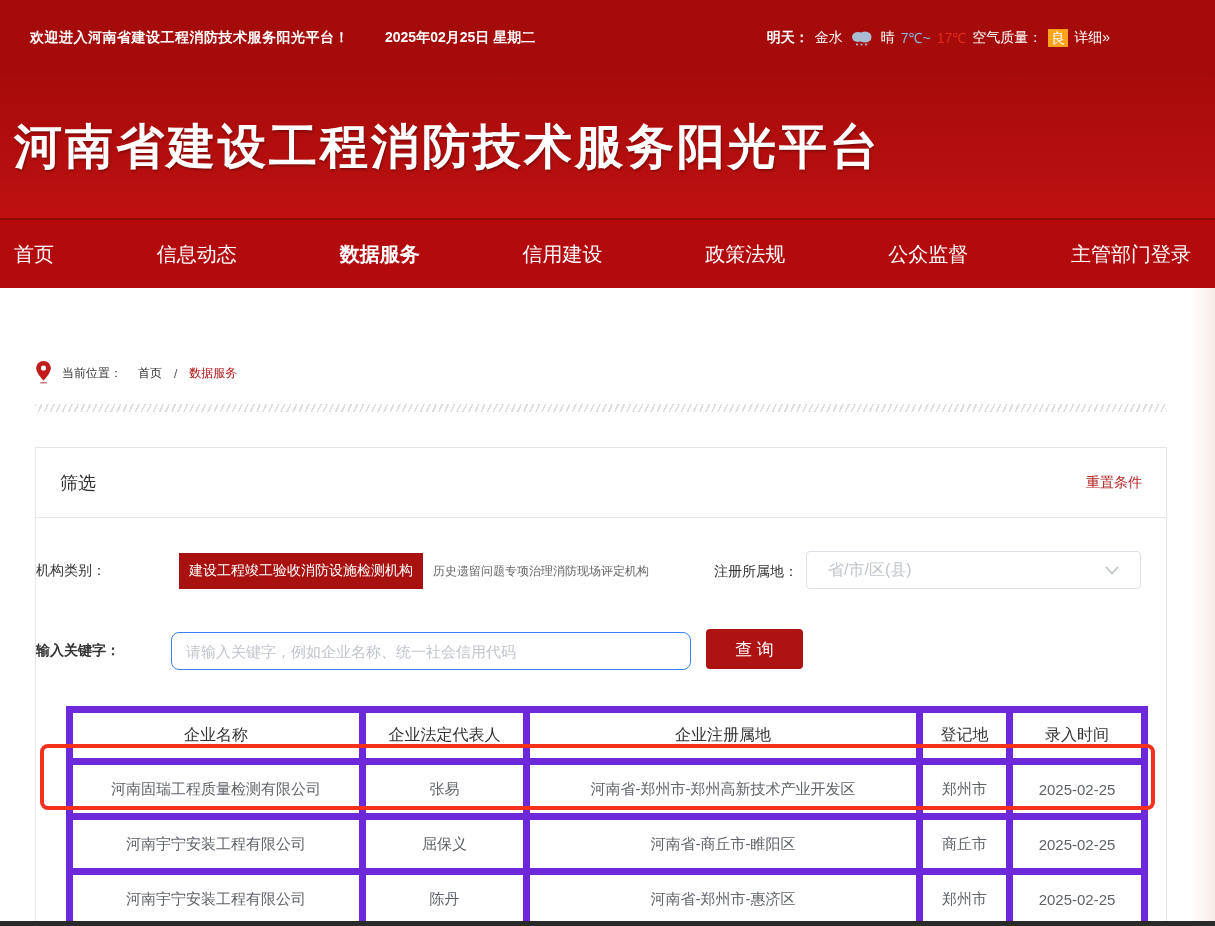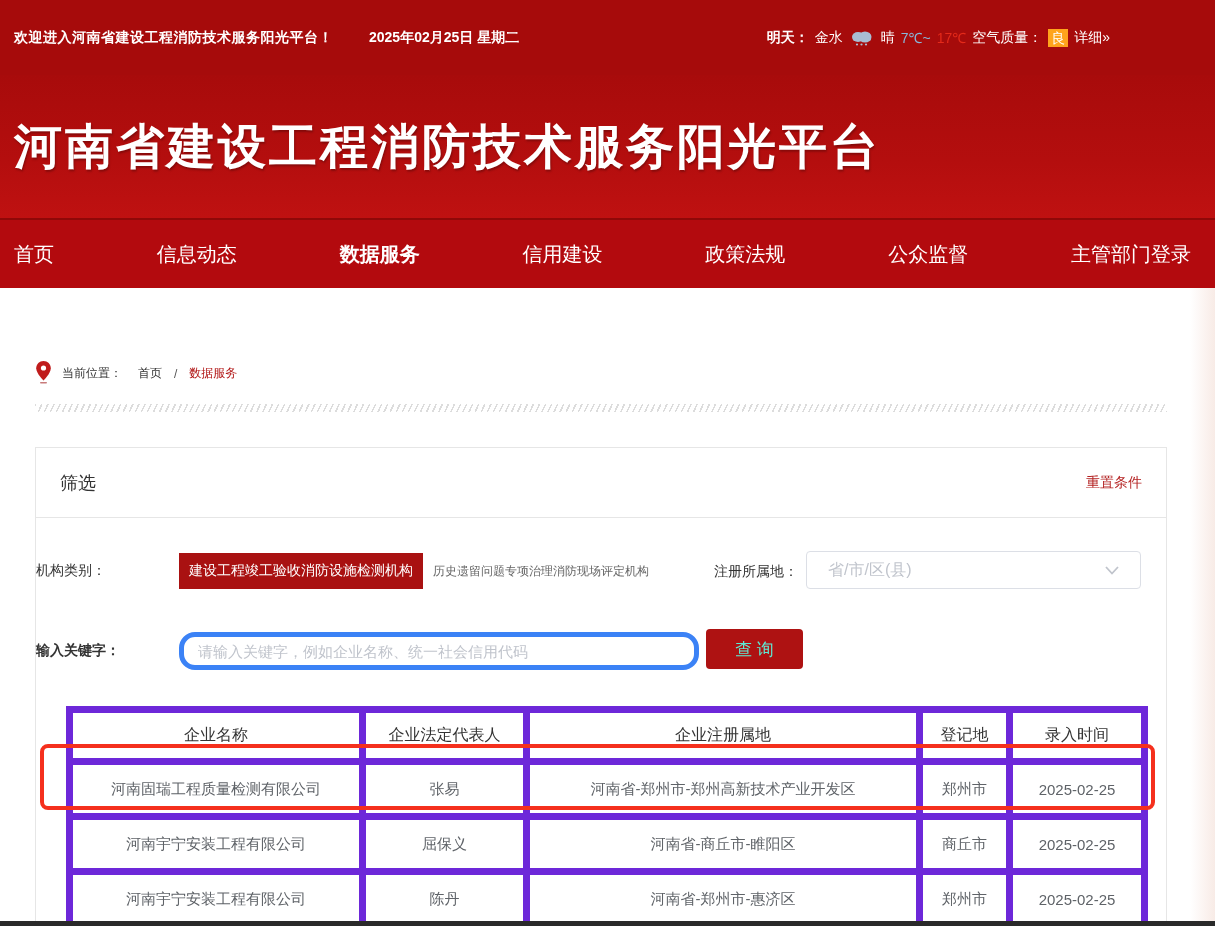--- a/index.html
+++ b/index.html
@@ -8,21 +8,21 @@
     position:relative;
     font-family:"Liberation Sans", sans-serif;
     background:#ffffff;
     color:#333;
   }
 
   
   .topbar {
     height:75px; background:#a60b0b; color:#fff;
     display:flex; align-items:center;
-    padding-left:14px; font-size:14px;
+    padding-left:30px; font-size:14px;
   }
   .topbar .welcome { font-weight:bold; letter-spacing:0.5px; }
   .topbar .date { margin-left:36px; font-weight:bold; }
   .weather { margin-left:auto; margin-right:105px; display:flex; align-items:center; gap:6px; }
   .weather .lbl-bold { font-weight:bold; }
   .cloud-ico { display:inline-block; width:26px; height:18px; position:relative; }
   .temp-low { color:#88b8da; }
   .temp-high { color:#e42a1a; }
   .air-badge {
     background:#ffa41c; color:#fff; padding:0 3px; line-height:18px;
@@ -95,29 +95,29 @@
   }
   .select-box {
     position:absolute; left:770px; top:103px; width:335px; height:38px;
     border:1px solid #dcdfe6; border-radius:4px; background:#fff;
     display:flex; align-items:center; padding:0 21px; cursor:pointer;
   }
   .select-box .ph { color:#c0c4cc; font-size:16px; }
   .select-box .chev { margin-left:auto; }
 
   .kw-input {
-    margin-left:8px; width:520px; height:38px;
-    border:5px solid #3b82f6; border-radius:16px;
+    margin-left:0; width:520px; height:38px;
+    border:1px solid #3b82f6; border-radius:8px;
     padding:0 14px; font-size:15px; color:#333; outline:none;
     font-family:"Liberation Sans", sans-serif;
   }
   .kw-input::placeholder { color:#c0c4cc; }
   .search-btn {
     position:absolute; left:670px; top:181px; width:97px; height:40px;
-    background:#ae1212; color:#5eead4; font-size:17px; border:none;
+    background:#ae1212; color:#ffffff; font-size:17px; border:none;
     border-radius:4px; cursor:pointer; font-family:"Liberation Sans", sans-serif;
   }
 
   
   .data-table {
     position:absolute; left:30px; top:258px; width:1075px;
     border-collapse:collapse; table-layout:fixed;
   }
   .data-table th, .data-table td {
     border:7px solid #6d28d9; text-align:center; vertical-align:middle;

